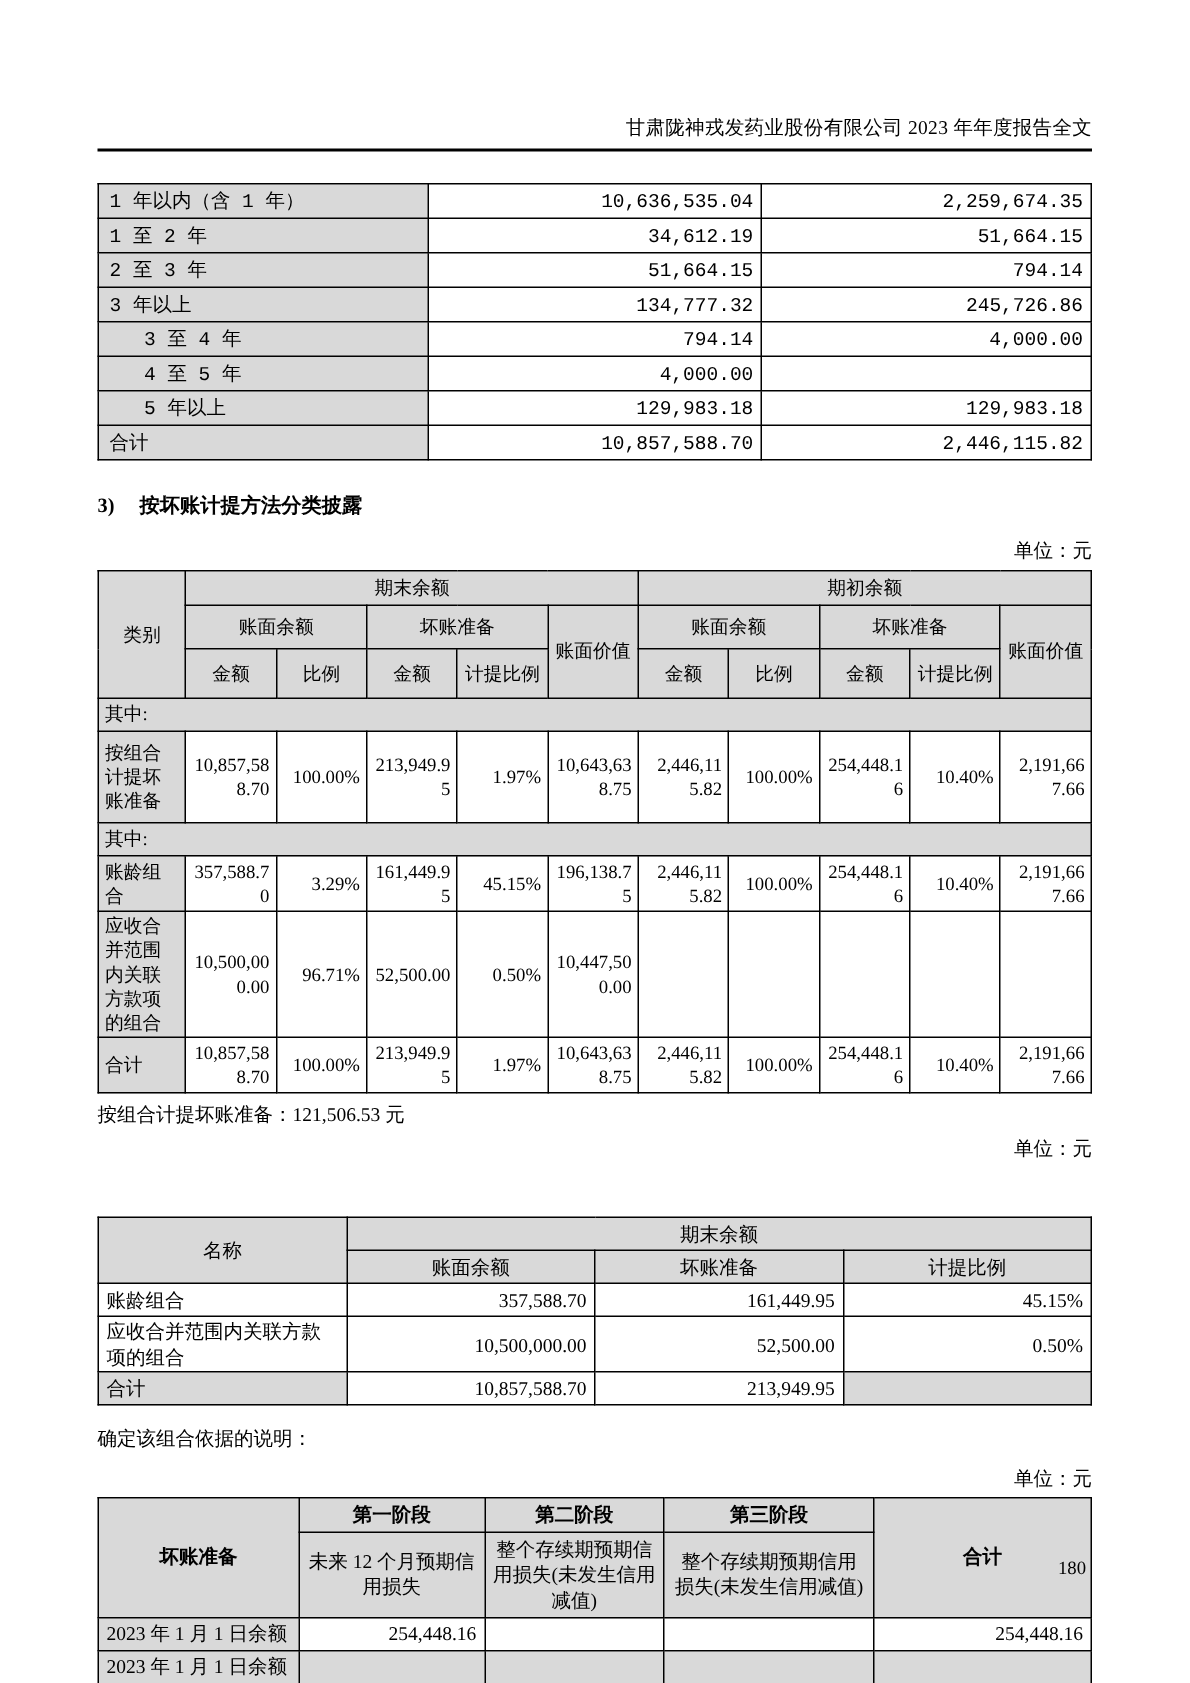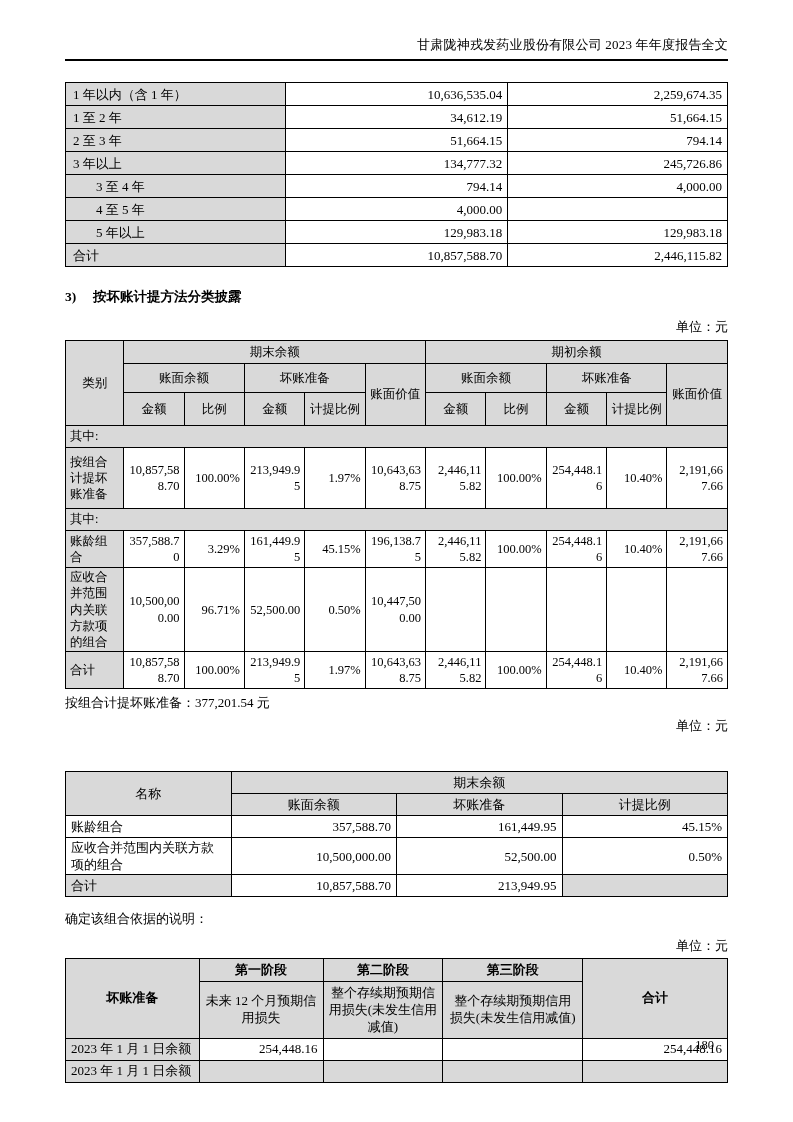--- a/index.html
+++ b/index.html
@@ -5,33 +5,33 @@
   html,body{margin:0;padding:0;background:#ffffff;}
   .page{
     position:relative;
     width:793px;height:1122px;
     background:#ffffff;
     font-family:"Liberation Serif","DejaVu Serif",serif;
     color:#000;
     overflow:hidden;
   }
   .content{position:absolute;left:65px;top:0;width:663px;}
-  .doc-header{padding-top:36px;text-align:right;font-size:13px;letter-spacing:.2px;}
+  .doc-header{padding-top:76px;text-align:right;font-size:13px;letter-spacing:.2px;}
   .header-rule{border-bottom:2px solid #000;margin-top:5px;}
 
   table{border-collapse:collapse;width:100%;table-layout:fixed;}
   td{border:1px solid #000;vertical-align:middle;padding:1px 5px;word-break:break-all;}
   .gray{background:#d9d9d9;}
   .c{text-align:center;}
   .l{text-align:left;}
   .r{text-align:right;}
 
   
   .t-aging{margin-top:21px;font-size:13px;}
-  .t-aging td{height:20px;line-height:17px;}
+  .t-aging td{height:20px;line-height:17px;font-family:Liberation Mono, monospace;}
   .t-aging td.lbl{padding-left:7px;}
   .t-aging td.indent{padding-left:30px;}
 
   
   .sec-heading{margin-top:21px;font-size:13.5px;font-weight:bold;}
   .sec-heading .num{display:inline-block;width:28px;}
   .unit-line{margin-top:12px;margin-bottom:4px;text-align:right;font-size:13px;}
 
   
   .t-method{font-size:12.5px;line-height:1.3;}
@@ -56,21 +56,21 @@
   .note2{margin-top:13px;font-size:13px;}
   .note3{margin-top:9px;font-size:13px;}
   .unit-line3{margin-top:9px;margin-bottom:3px;text-align:right;font-size:13px;}
 
   
   .t-ecl{font-size:13px;line-height:1.3;}
   .t-ecl .hr1 td{height:20px;font-weight:bold;}
   .t-ecl .hr2 td{height:54px;}
   .t-ecl .dr td{height:19px;}
 
-  .page-number{position:absolute;top:1038px;right:79px;font-size:12.5px;}
+  .page-number{position:absolute;top:1038px;right:69px;font-size:12.5px;}
 </style>
 </head>
 <body>
 
 <div class="page">
   <div class="content">
 
     <div class="doc-header">甘肃陇神戎发药业股份有限公司 2023 年年度报告全文</div>
     <div class="header-rule"></div>
 
@@ -222,21 +222,21 @@
           <td class="r">10,643,638.75</td>
           <td class="r">2,446,115.82</td>
           <td class="r">100.00%</td>
           <td class="r">254,448.16</td>
           <td class="r">10.40%</td>
           <td class="r">2,191,667.66</td>
         </tr>
       </tbody>
     </table>
 
-    <div class="note-line">按组合计提坏账准备：377,201.54 元</div>
+    <div class="note-line">按组合计提坏账准备：121,506.53 元</div>
     <div class="unit-line2">单位：元</div>
 
     <table class="t-portfolio">
       <colgroup>
           <col style="width:25%">
           <col style="width:25%">
           <col style="width:25%">
           <col style="width:25%">
         </colgroup>
       <tbody>

